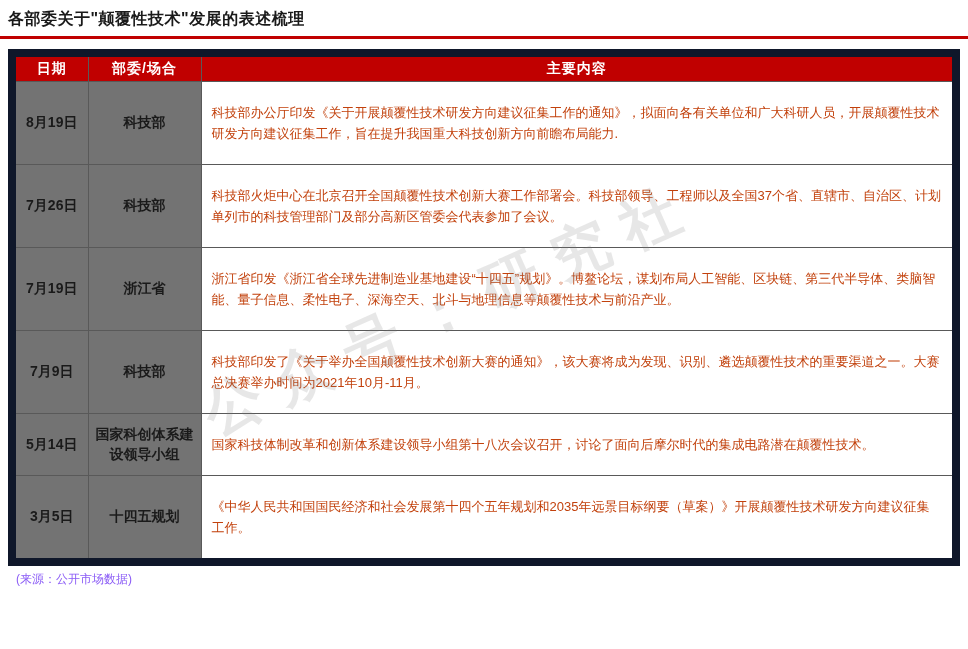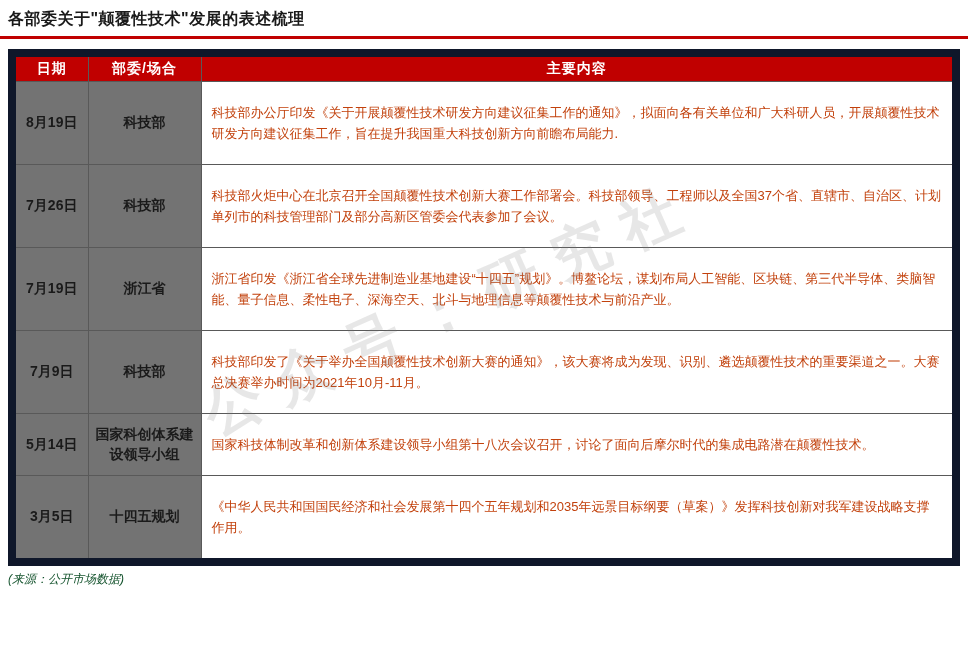--- a/index.html
+++ b/index.html
@@ -64,23 +64,22 @@
     font-size: 13px;
     color: #c2410c;
     text-align: left;
     padding: 20px 10px;
     line-height: 21px;
     height: 60px;
   }
 
   .source-note {
     font-size: 12px;
-    color: #14532d;
-    padding: 5px 0 0 8px;
-    font-style: italic;
+    color: #8b5cf6;
+    padding: 5px 0 0 16px;
   }
 
   .watermark {
     position: absolute;
     left: 40px;
     top: 270px;
     width: 820px;
     text-align: center;
     font-size: 58px;
     letter-spacing: 18px;
@@ -137,20 +136,20 @@
         <td class="cell-content">科技部印发了《关于举办全国颠覆性技术创新大赛的通知》，该大赛将成为发现、识别、遴选颠覆性技术的重要渠道之一。大赛总决赛举办时间为2021年10月-11月。</td>
       </tr>
       <tr>
         <td class="cell-date">5月14日</td>
         <td class="cell-org">国家科创体系建设领导小组</td>
         <td class="cell-content">国家科技体制改革和创新体系建设领导小组第十八次会议召开，讨论了面向后摩尔时代的集成电路潜在颠覆性技术。</td>
       </tr>
       <tr>
         <td class="cell-date">3月5日</td>
         <td class="cell-org">十四五规划</td>
-        <td class="cell-content">《中华人民共和国国民经济和社会发展第十四个五年规划和2035年远景目标纲要（草案）》发挥科技创新对我军建设战略支撑作用。</td>
+        <td class="cell-content">《中华人民共和国国民经济和社会发展第十四个五年规划和2035年远景目标纲要（草案）》开展颠覆性技术研发方向建议征集工作。</td>
       </tr>
     </tbody>
   </table>
 
   <div class="source-note">(来源：公开市场数据)</div>
 
 </div>
 
 </body></html>

